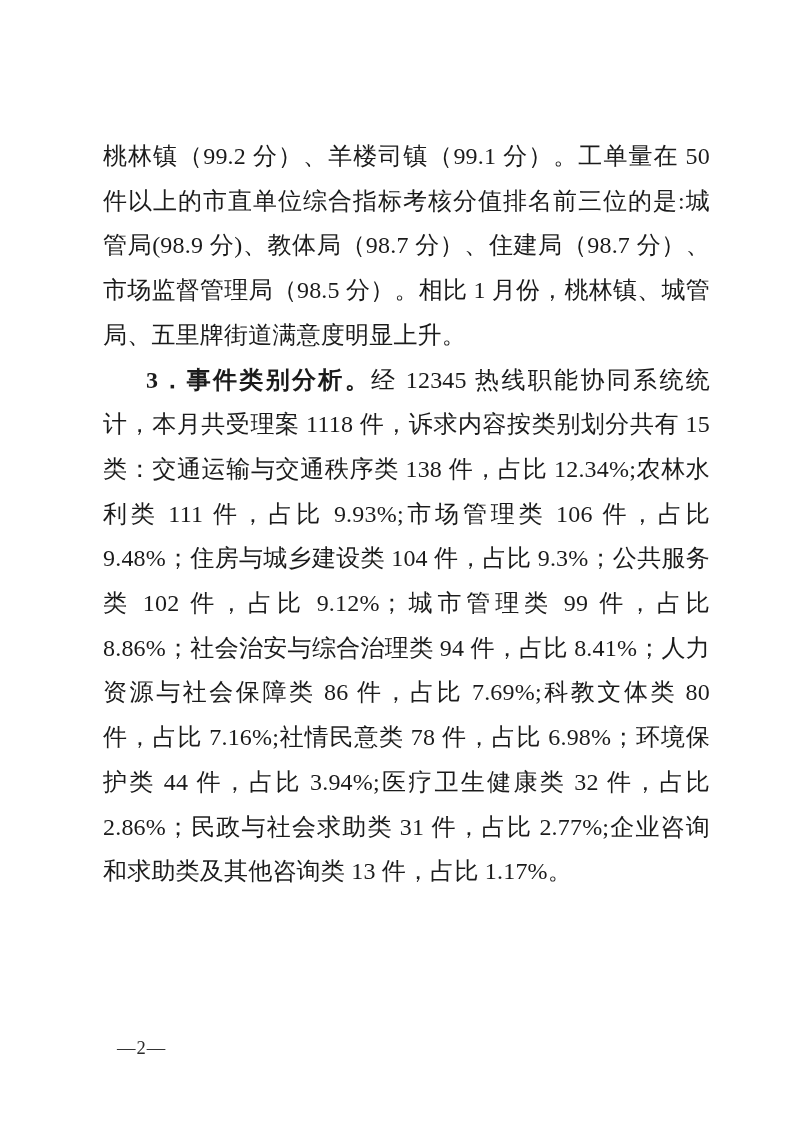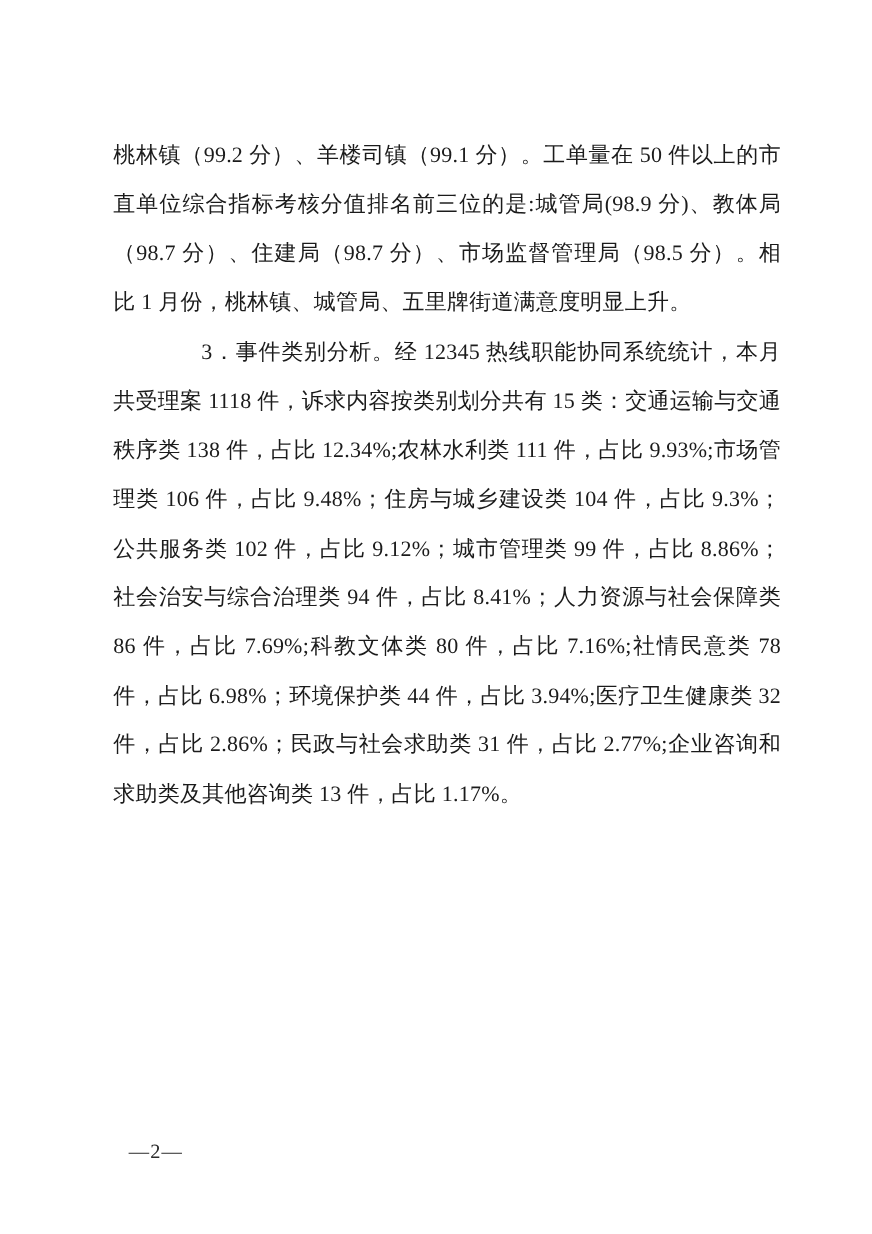--- a/index.html
+++ b/index.html
@@ -12,37 +12,36 @@
     width: 793px;
     height: 1122px;
     background: #ffffff;
     overflow: hidden;
     font-family: "Liberation Serif", "DejaVu Serif", serif;
     color: #1b1b1b;
   }
   .content {
     position: absolute;
     left: 103px;
-    top: 119px;
+    top: 134px;
     width: 607px;
-    font-size: 20px;
+    font-size: 24px;
     line-height: 44.7px;
     text-align: justify;
     letter-spacing: 0.2px;
   }
   .content p {
     margin: 0;
     padding: 0;
   }
   .para-indent {
     text-indent: 43px;
   }
   .lead {
-    font-weight: 400;
-    margin-left: 37px;
+    font-weight: 700;
   }
   .footer {
     position: absolute;
     left: 117px;
     top: 1036px;
     font-size: 18.5px;
     line-height: 24px;
     letter-spacing: 1px;
     color: #2a2a2a;
   }

